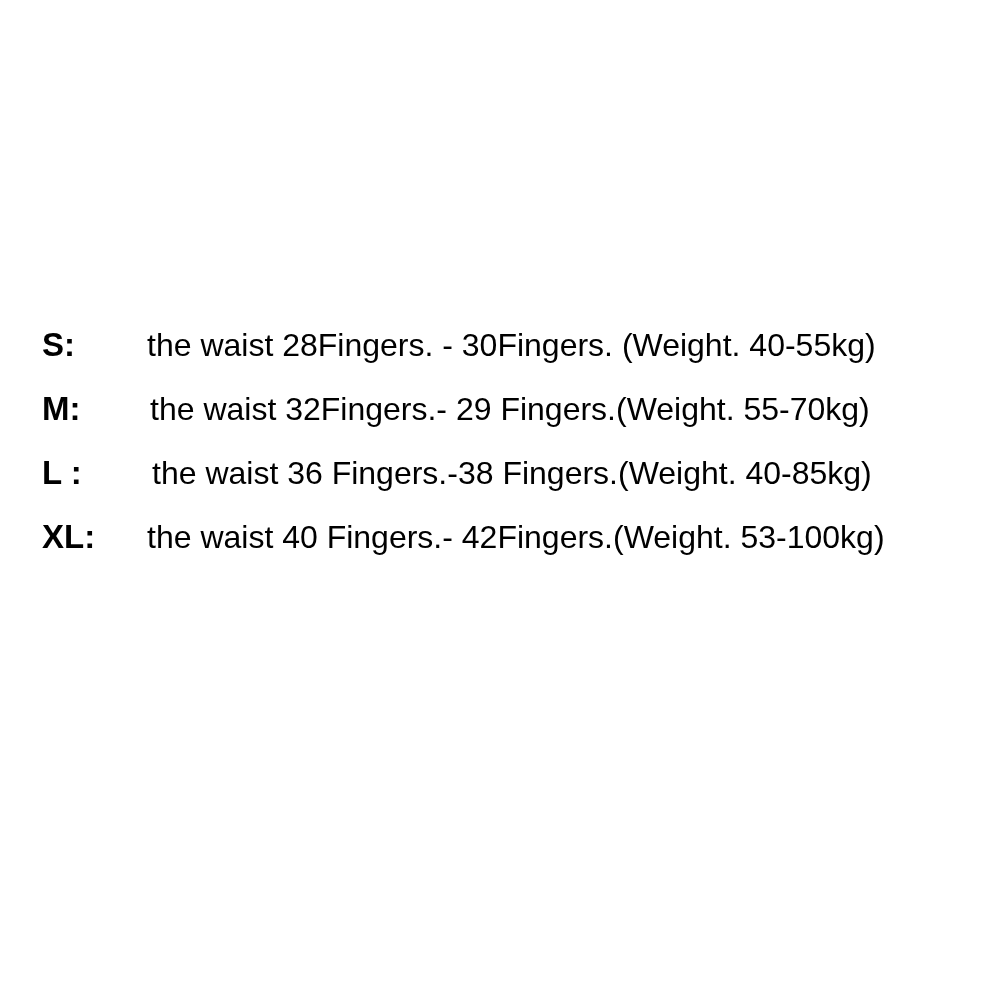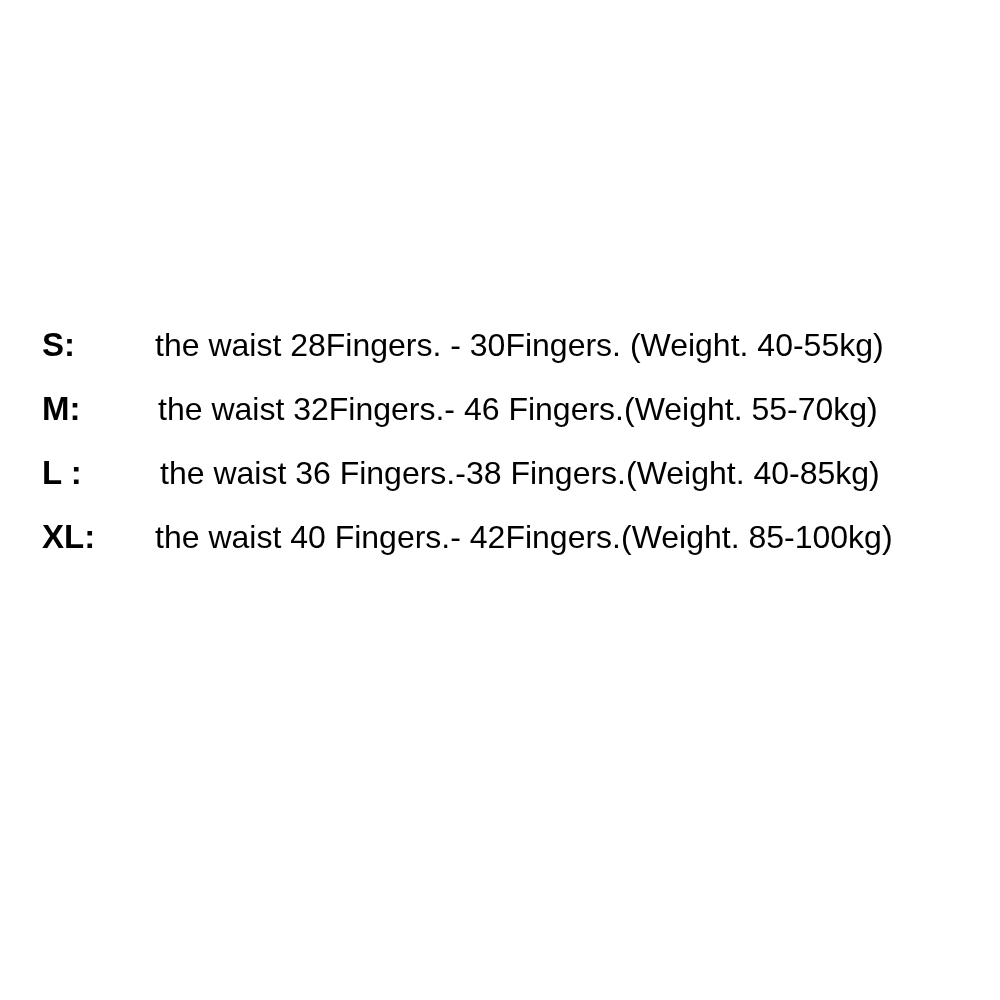--- a/index.html
+++ b/index.html
@@ -36,48 +36,47 @@
   .row-label {
     font-size: 33px;
     font-weight: bold;
     letter-spacing: 0px;
     flex: 0 0 auto;
   }
   .row-text {
     font-size: 32px;
     font-weight: normal;
     flex: 0 0 auto;
-    margin-left: 8px;
   }
   
   .chart-row.r0 .row-label { width: 105px; }
   .chart-row.r1 .row-label { width: 108px; }
   .chart-row.r2 .row-label { width: 110px; }
   .chart-row.r3 .row-label { width: 105px; }
 </style>
 </head>
 <body>
 
 <div class="size-chart">
   <div class="chart-rows">
 
     <div class="chart-row r0">
       <span class="row-label">S:</span>
       <span class="row-text">the waist 28Fingers. - 30Fingers. (Weight. 40-55kg)</span>
     </div>
 
     <div class="chart-row r1">
       <span class="row-label">M:</span>
-      <span class="row-text">the waist 32Fingers.- 46 Fingers.(Weight. 55-70kg)</span>
+      <span class="row-text">the waist 32Fingers.- 29 Fingers.(Weight. 55-70kg)</span>
     </div>
 
     <div class="chart-row r2">
       <span class="row-label">L :</span>
       <span class="row-text">the waist 36 Fingers.-38 Fingers.(Weight. 40-85kg)</span>
     </div>
 
     <div class="chart-row r3">
       <span class="row-label">XL:</span>
-      <span class="row-text">the waist 40 Fingers.- 42Fingers.(Weight. 85-100kg)</span>
+      <span class="row-text">the waist 40 Fingers.- 42Fingers.(Weight. 53-100kg)</span>
     </div>
 
   </div>
 </div>
 
 </body></html>

